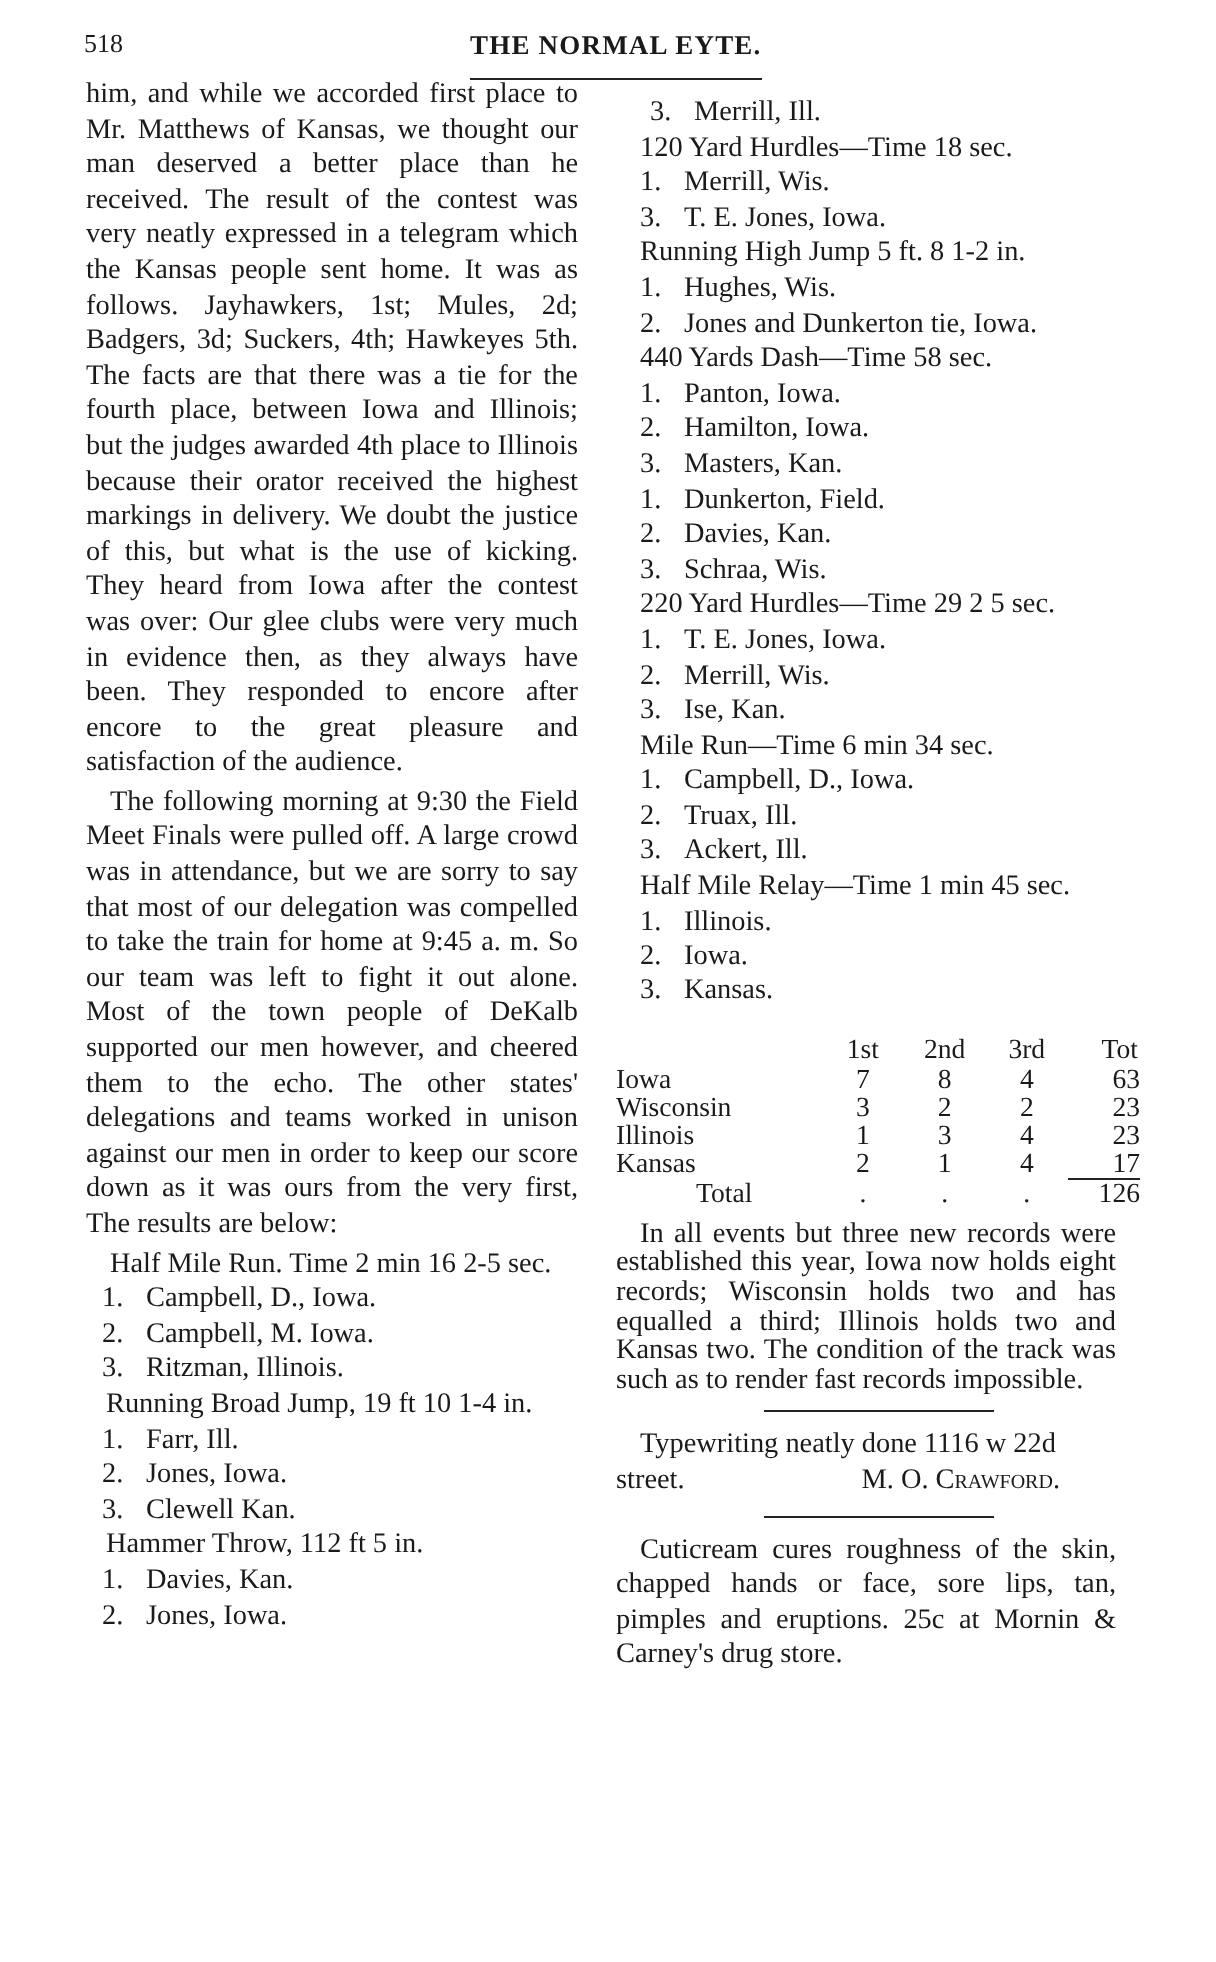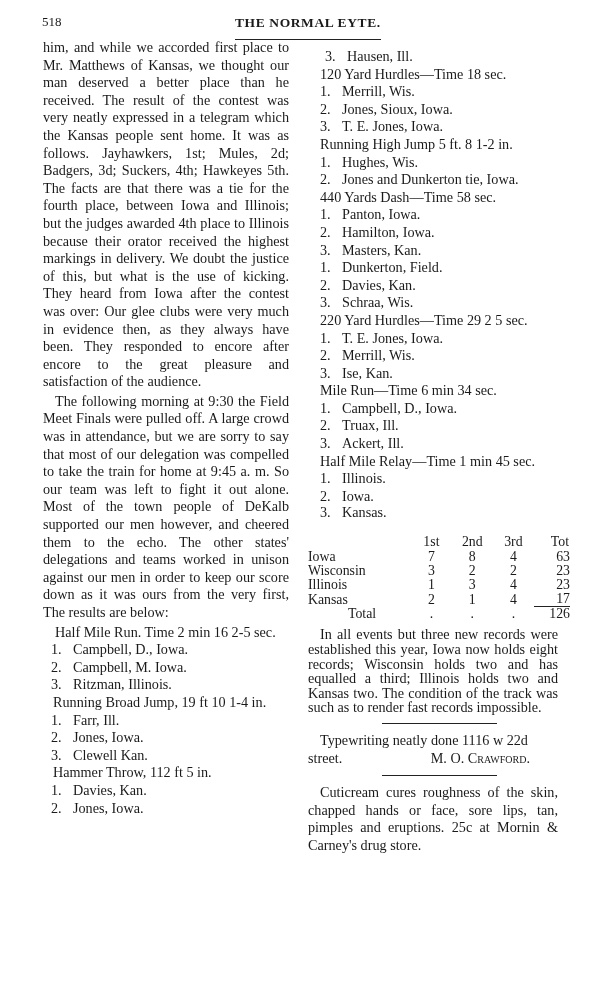--- a/index.html
+++ b/index.html
@@ -66,26 +66,25 @@
   </div>
 
   <div>
     <div class="left-heading">Hammer Throw, 112 ft 5 in.</div>
     <div class="item"><span class="n">1.</span><span>Davies, Kan.</span></div>
     <div class="item"><span class="n">2.</span><span>Jones, Iowa.</span></div>
   </div>
 </div>
 
 <div class="col col-right right">
-  <div class="item" style="padding-left:5px"><span class="n">3.</span><span>Hausen, Ill.</span></div>
+  <div class="item" style="padding-left:5px"><span class="n">3.</span><span>Merrill, Ill.</span></div>
 
   <div>
     <div class="heading">120 Yard Hurdles—Time 18 sec.</div>
     <div class="item"><span class="n">1.</span><span>Merrill, Wis.</span></div>
-    <div class="item"><span class="n">2.</span><span>Jones, Sioux, Iowa.</span></div>
     <div class="item"><span class="n">3.</span><span>T. E. Jones, Iowa.</span></div>
   </div>
 
   <div>
     <div class="heading">Running High Jump 5 ft. 8 1-2 in.</div>
     <div class="item"><span class="n">1.</span><span>Hughes, Wis.</span></div>
     <div class="item"><span class="n">2.</span><span>Jones and Dunkerton tie, Iowa.</span></div>
   </div>
 
   <div>

